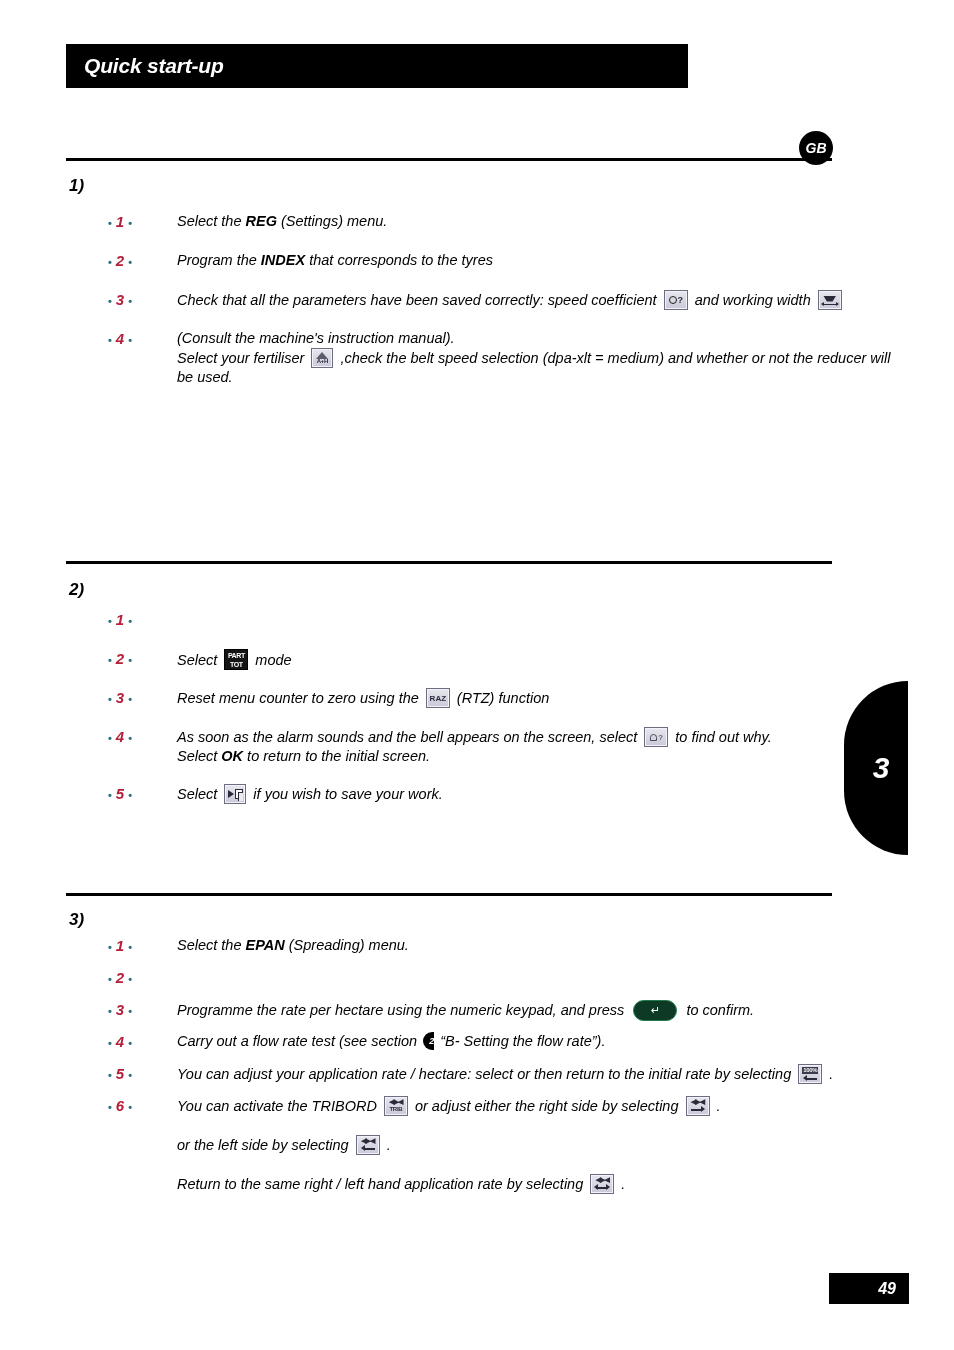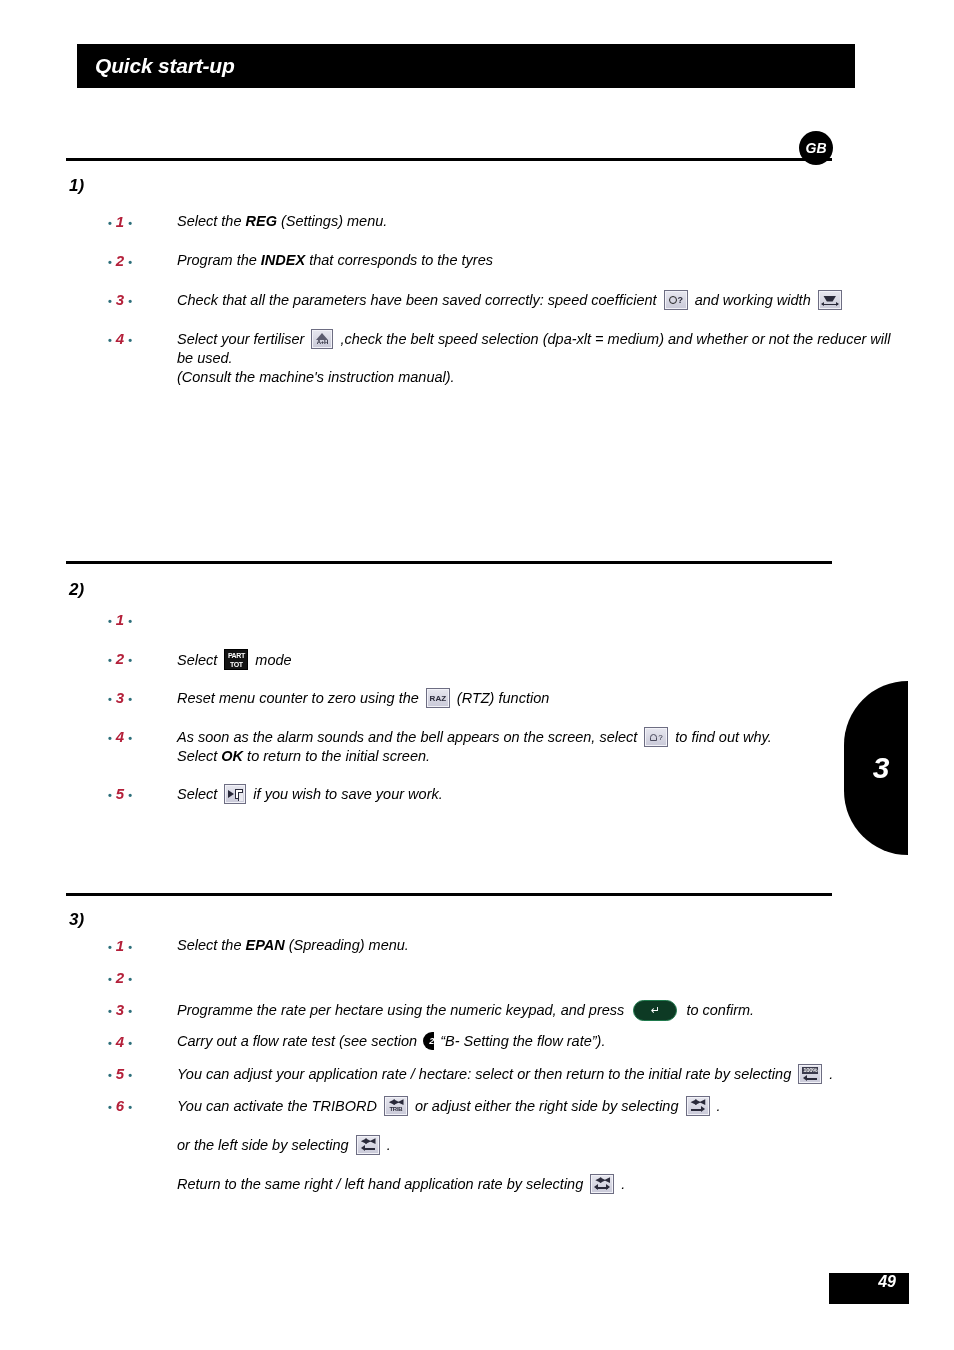--- a/index.html
+++ b/index.html
@@ -12,26 +12,25 @@
     color: #000000;
     position: relative;
     overflow: hidden;
   }
 
   
   .header-bar {
     position: absolute;
     left: 66px;
     top: 44px;
-    width: 778px;
+    width: 622px;
     height: 44px;
     background: #000000;
     display: flex;
     align-items: center;
-    margin-left: 11px;
   }
   .header-title {
     color: #ffffff;
     font-style: italic;
     font-weight: bold;
     font-size: 21px;
     letter-spacing: -0.2px;
     padding-left: 18px;
     font-family: "Liberation Sans", sans-serif;
   }
@@ -348,20 +347,21 @@
 
   
   .page-box {
     position: absolute;
     left: 829px;
     top: 1273px;
     width: 80px;
     height: 31px;
     background: #000000;
     display: flex;
+    align-items: center;
     justify-content: flex-end;
     padding-right: 13px;
   }
   .page-box .pn {
     color: #ffffff;
     font-size: 16px;
     font-weight: bold;
     font-style: italic;
   }
 </style>
@@ -419,25 +419,25 @@
             </span></span></span>
       </div>
     </div>
     <div class="step">
       <div class="step-marker">
         <span class="dot">•</span>
         <span>4</span>
         <span class="dot">•</span>
       </div>
       <div class="step-body">
+        <span class="ln"><span>(Consult the machine's instruction manual).</span></span>
         <span class="ln"><span>Select your fertiliser </span><span class="ico ico-sq ic-fert"><span class="ico-inner">
               <span class="cone"></span>
               <span class="lbl">A+H</span>
             </span></span><span> ,check the belt speed selection (dpa-xlt = medium) and whether or not the reducer will be used.</span></span>
-        <span class="ln"><span>(Consult the machine's instruction manual).</span></span>
       </div>
     </div>
   </div>
 <div class="steps steps-2">
     <div class="step">
       <div class="step-marker">
         <span class="dot">•</span>
         <span>1</span>
         <span class="dot">•</span>
       </div>

